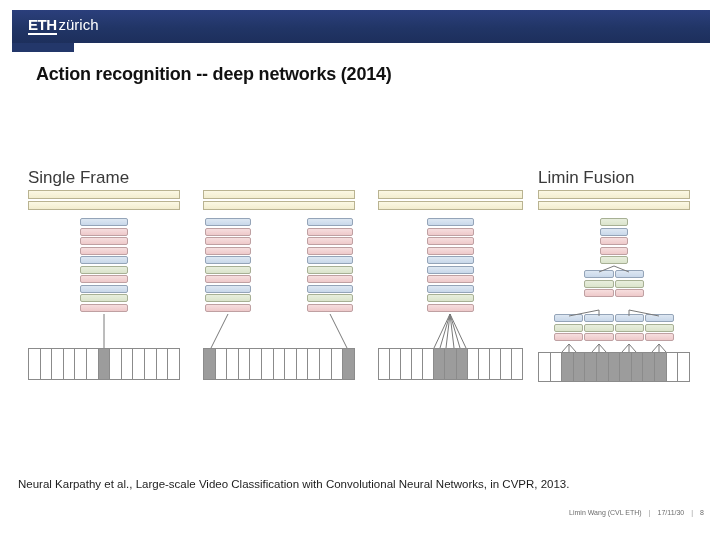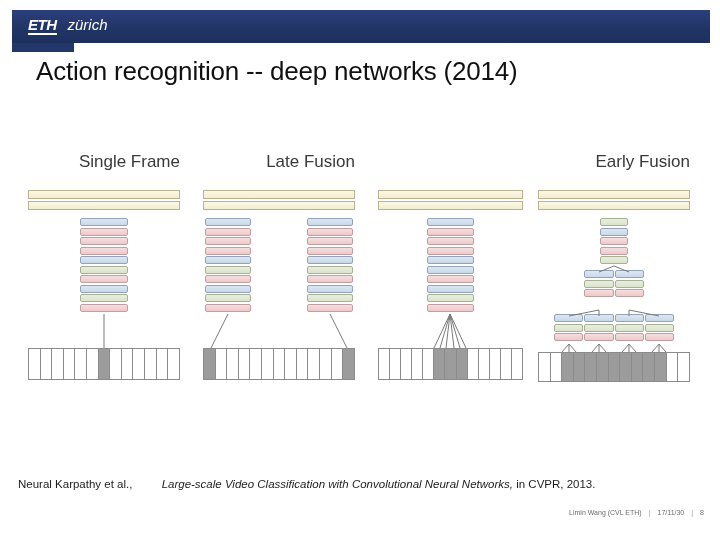--- a/index.html
+++ b/index.html
@@ -12,41 +12,41 @@
   
   #header-bar{
     position:absolute;left:12px;top:10px;width:698px;height:33px;
     background:linear-gradient(180deg,#2b3f7c 0%,#213566 55%,#1d2f5c 100%);
   }
   #eth-logo{
     position:absolute;left:16px;top:6px;
     font-size:15px;line-height:17px;color:#ffffff;white-space:nowrap;
   }
   #eth-logo .eth{
-    font-weight:bold;font-style:italic;letter-spacing:-0.5px;
+    font-weight:bold;letter-spacing:-0.5px;
     border-bottom:2px solid #ffffff;padding-bottom:0px;margin-top:12px;
   }
-  #eth-logo .zurich{font-style:italic;font-weight:normal;margin-left:11px;}
+  #eth-logo .zurich{font-weight:normal;margin-left:2px;}
   #header-tab{
     position:absolute;left:12px;top:43px;width:62px;height:9px;
     background:#23376a;
   }
   
   #page-title{
-    position:absolute;left:36px;top:56px;width:660px;
-    font-size:26px;font-weight:normal;color:#111111;letter-spacing:-0.2px;
+    position:absolute;left:36px;top:64px;width:660px;
+    font-size:18px;font-weight:bold;color:#111111;letter-spacing:-0.2px;
     white-space:nowrap;
   }
   
   #figure{
     position:absolute;left:20px;top:152px;width:680px;height:250px;
   }
   .col{position:absolute;top:0;height:250px;}
   .col-label{
-    position:absolute;left:0;top:0;width:100%;text-align:right;
+    position:absolute;left:0;top:16px;width:100%;text-align:left;
     font-size:17px;color:#3a3a3a;white-space:nowrap;
   }
   
   .topbars{position:absolute;left:0;width:100%;}
   .fcbar{
     height:9px;margin-bottom:2px;
     background:linear-gradient(180deg,#fbf8e4 0%,#f2edcf 100%);
     border:1px solid #b9b391;
     box-sizing:border-box;
   }
@@ -69,21 +69,21 @@
   }
   .frm:last-child{border-right:none;}
   .frm.hl{background:#9c9c9c;}
   
   .conn{position:absolute;left:0;top:0;overflow:visible;}
   
   #citation{
     position:absolute;left:18px;top:478px;width:690px;
     font-size:11.5px;color:#1d1d1d;white-space:nowrap;
   }
-  #citation .ital{font-style:italic;margin-left:26px;}
+  #citation .ital{}
   
   #footer{
     position:absolute;right:16px;top:509px;
     font-size:7px;color:#6d6d6d;white-space:nowrap;
     display:flex;gap:7px;align-items:center;
   }
   #footer .sep{color:#9a9a9a;}
 </style>
 </head>
 <body>
@@ -131,21 +131,20 @@
       <div class="frm"></div>
       <div class="frm"></div>
       <div class="frm"></div>
       <div class="frm"></div>
       <div class="frm"></div>
       <div class="frm"></div>
     </div>
   </div>
 
   <div class="col" style="left:183px;width:152px;">
-    <div class="col-label">Late Fusion</div>
     <div class="topbars" style="top:38px;">
       <div class="fcbar"></div>
       <div class="fcbar"></div>
     </div>
     <div style="position:absolute;left:2px;top:66px;width:46px;">
       <div class="lyr blue"></div>
       <div class="lyr pink"></div>
       <div class="lyr pink"></div>
       <div class="lyr pink"></div>
       <div class="lyr blue"></div>
@@ -224,21 +223,21 @@
       <div class="frm hl"></div>
       <div class="frm"></div>
       <div class="frm"></div>
       <div class="frm"></div>
       <div class="frm"></div>
       <div class="frm"></div>
     </div>
   </div>
 
   <div class="col" style="left:518px;width:152px;">
-    <div class="col-label">Early Fusion</div>
+    <div class="col-label">Limin Fusion</div>
     <div class="topbars" style="top:38px;">
       <div class="fcbar"></div>
       <div class="fcbar"></div>
     </div>
 
     <div style="position:absolute;left:62px;top:66px;width:28px;">
       <div class="lyr green"></div>
       <div class="lyr blue"></div>
       <div class="lyr pink"></div>
       <div class="lyr pink"></div>

